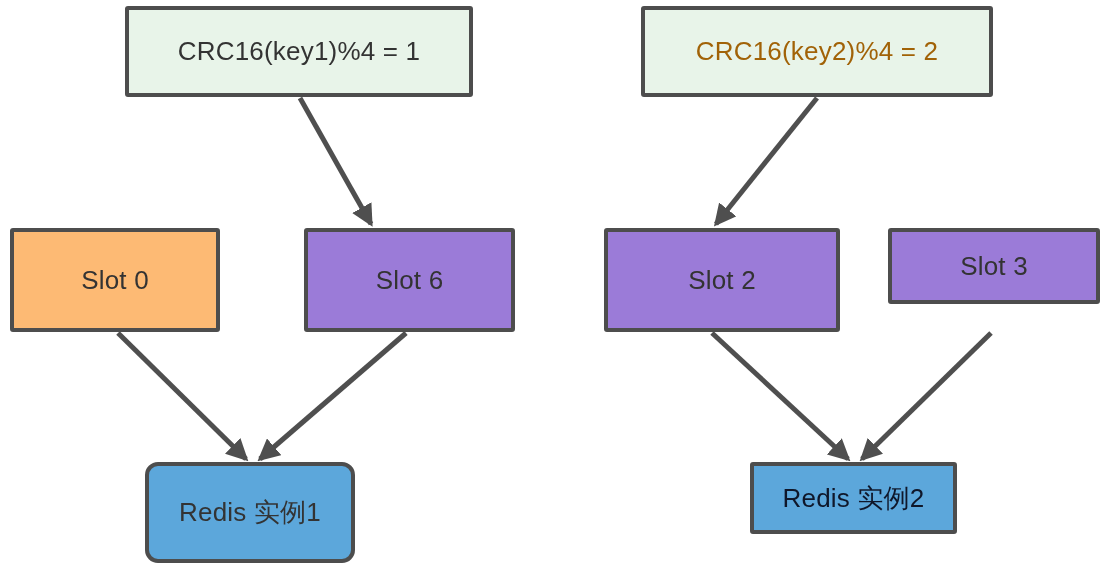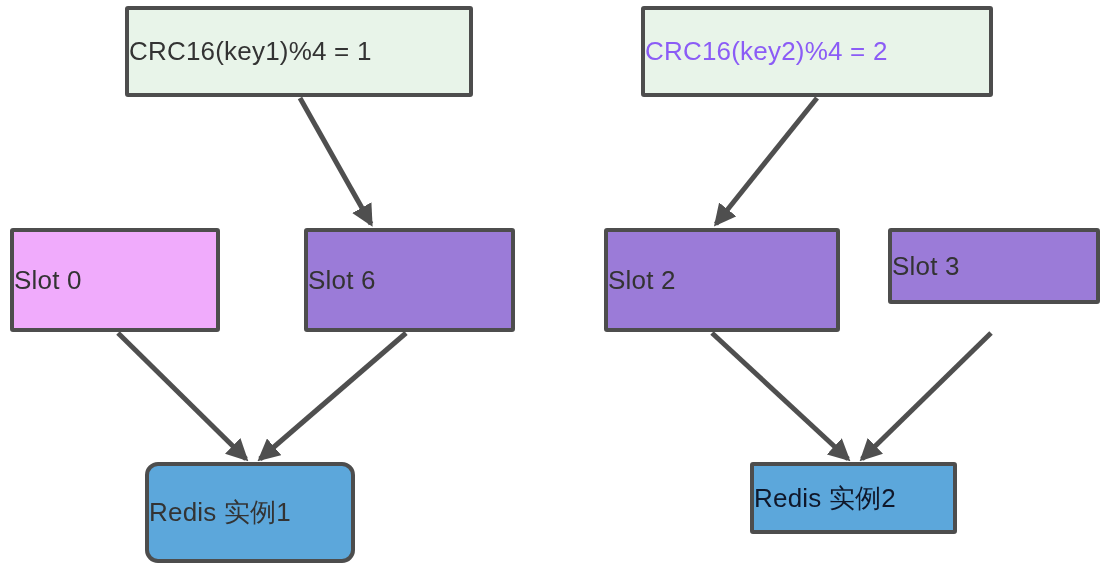--- a/index.html
+++ b/index.html
@@ -21,20 +21,21 @@
     top: 0;
     width: 1102px;
     height: 572px;
     pointer-events: none;
   }
   .node {
     position: absolute;
     box-sizing: border-box;
     display: flex;
     align-items: center;
+    justify-content: center;
     border-style: solid;
     border-width: 4px;
     border-radius: 3px;
     font-size: 26px;
     letter-spacing: 0.2px;
   }
   .node .label {
     white-space: nowrap;
   }
 </style>
@@ -56,25 +57,25 @@
         <line x1="406" y1="333" x2="260" y2="459" stroke="#4f4f4f" stroke-width="5" marker-end="url(#arrowhead)"></line>
         <line x1="712" y1="333" x2="848" y2="459" stroke="#4f4f4f" stroke-width="5" marker-end="url(#arrowhead)"></line>
         <line x1="991" y1="333" x2="862" y2="459" stroke="#4f4f4f" stroke-width="5" marker-end="url(#arrowhead)"></line>
       </g>
   </svg>
 
   <div class="node hash" style="left: 125px; top: 6px; width: 348px; height: 91px; border-color: rgb(77, 77, 77); color: rgb(51, 51, 51); background: rgb(232, 244, 233);">
     <span class="label">CRC16(key1)%4 = 1</span>
   </div>
 
-  <div class="node hash" style="left: 641px; top: 6px; width: 352px; height: 91px; border-color: rgb(77, 77, 77); color: #8b5cf6; background: rgb(232, 244, 233);">
+  <div class="node hash" style="left: 641px; top: 6px; width: 352px; height: 91px; border-color: rgb(77, 77, 77); color: #a16207; background: rgb(232, 244, 233);">
     <span class="label">CRC16(key2)%4 = 2</span>
   </div>
 
-  <div class="node slot" style="left: 10px; top: 228px; width: 210px; height: 104px; border-color: rgb(77, 77, 77); color: rgb(51, 51, 51); background: #f0abfc;">
+  <div class="node slot" style="left: 10px; top: 228px; width: 210px; height: 104px; border-color: rgb(77, 77, 77); color: rgb(51, 51, 51); background: #fdba74;">
     <span class="label">Slot 0</span>
   </div>
 
   <div class="node slot" style="left: 304px; top: 228px; width: 211px; height: 104px; border-color: rgb(77, 77, 77); color: rgb(51, 51, 51); background: rgb(155, 123, 216);">
     <span class="label">Slot 6</span>
   </div>
 
   <div class="node slot" style="left: 604px; top: 228px; width: 236px; height: 104px; border-color: rgb(77, 77, 77); color: rgb(51, 51, 51); background: rgb(155, 123, 216);">
     <span class="label">Slot 2</span>
   </div>

